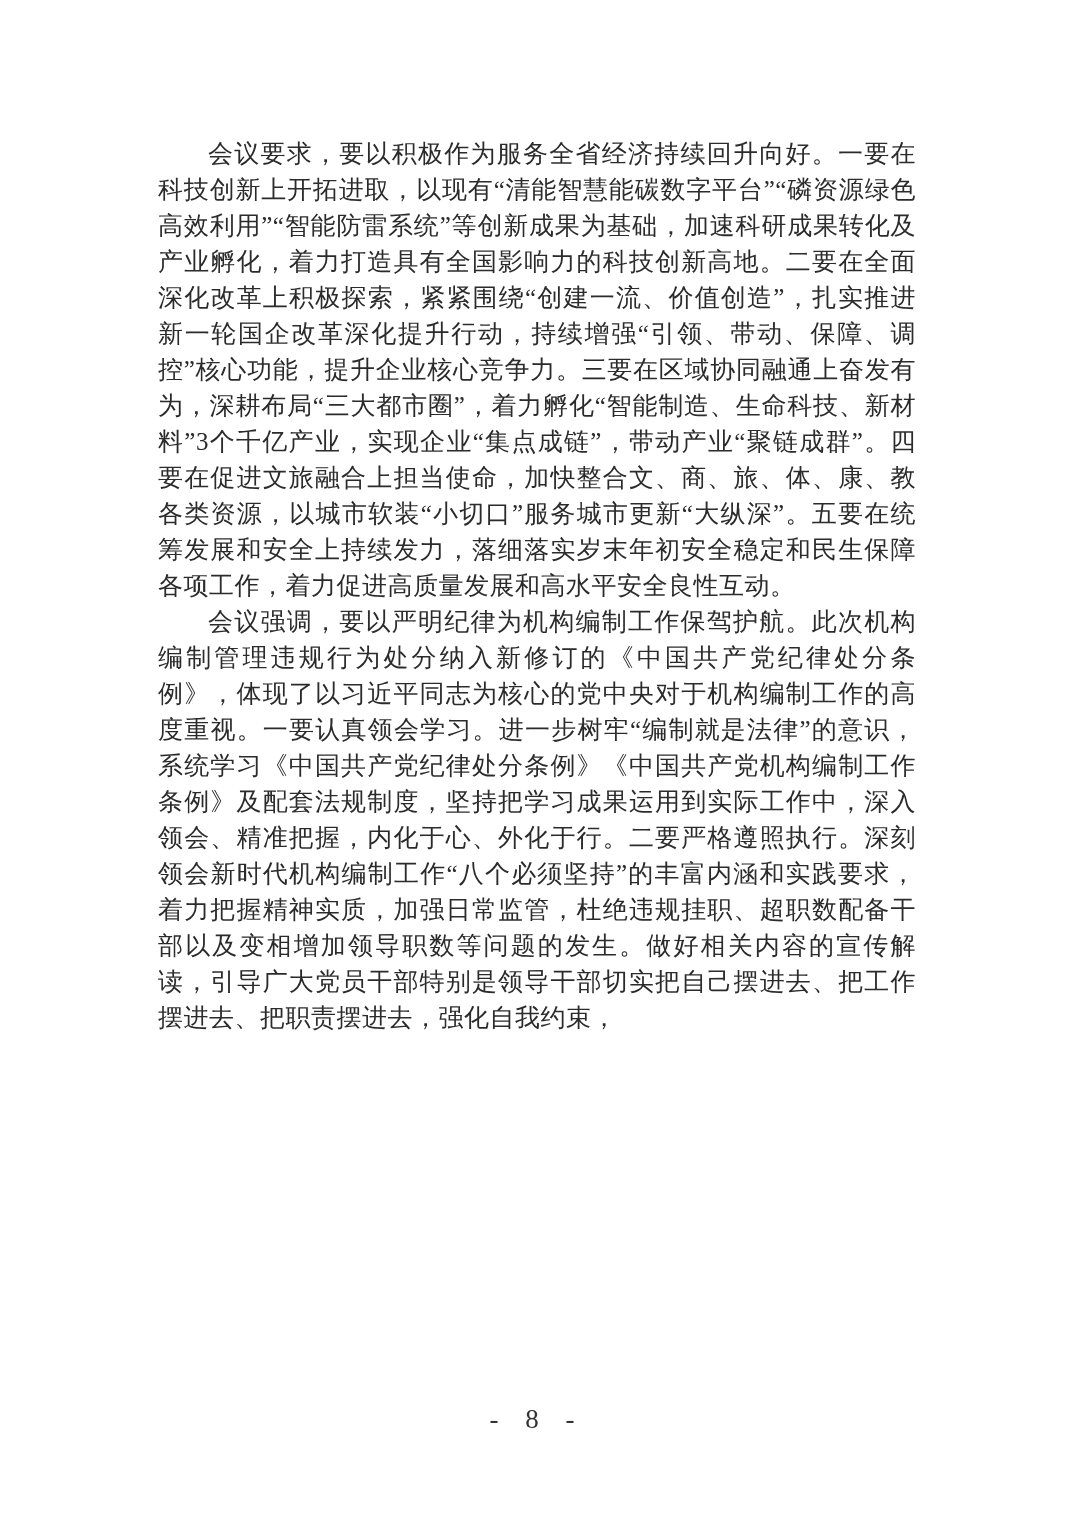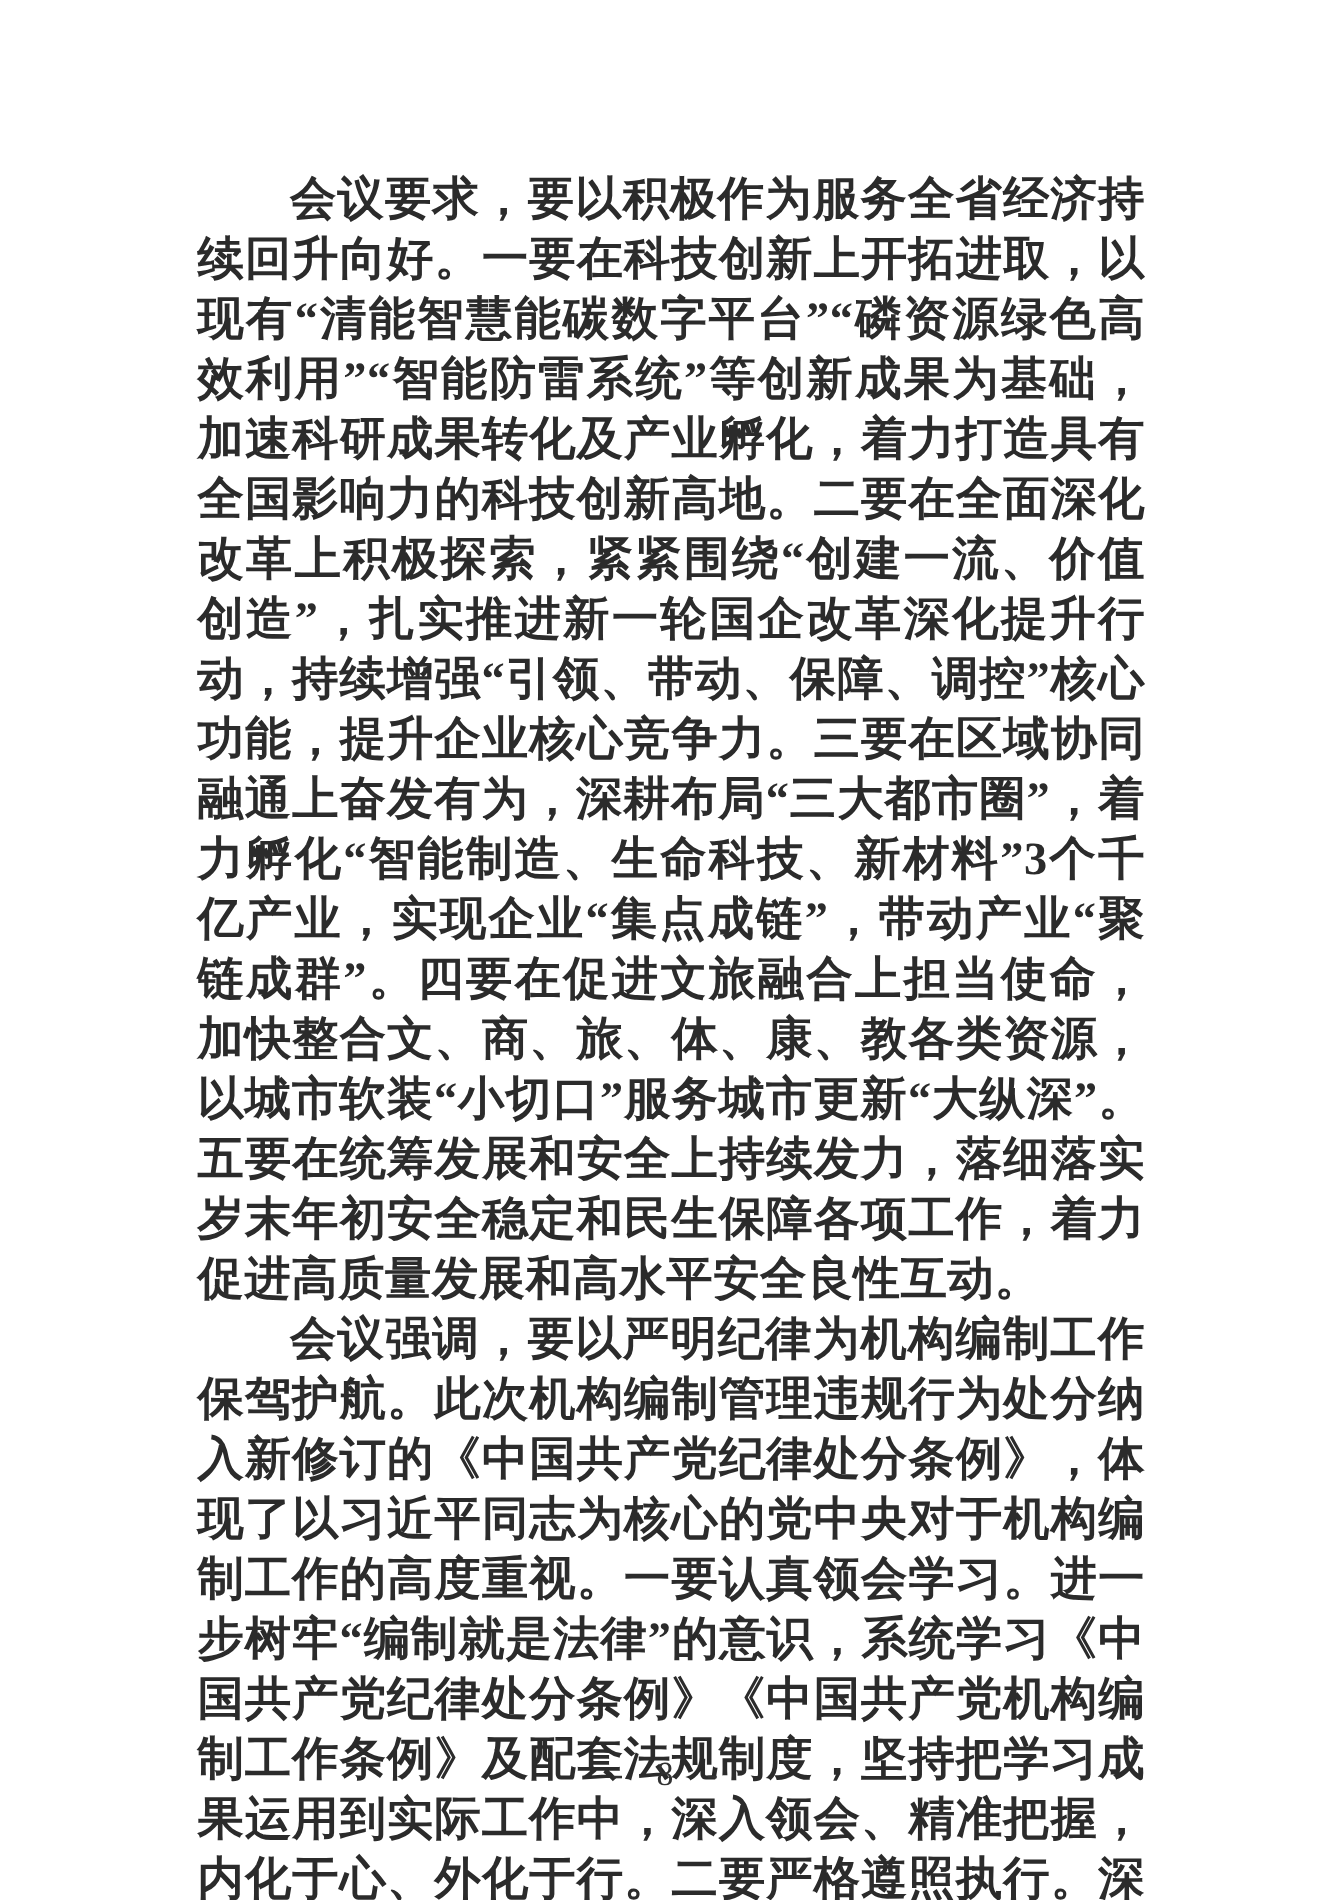--- a/index.html
+++ b/index.html
@@ -18,26 +18,26 @@
   .text-block {
     position: absolute;
     left: 158px;
     top: 136px;
     width: 758px;
     color: #2b2b2b;
   }
   .text-block p {
     margin: 0;
     padding: 0;
-    font-size: 37px;
-    line-height: 48px;
+    font-size: 25px;
+    line-height: 36px;
     text-align: justify;
     text-justify: inter-character;
     text-indent: 2em;
-    font-weight: 700;
+    font-weight: 400;
     letter-spacing: 0.5px;
   }
   .page-number {
     position: absolute;
     left: 0;
     top: 1404px;
     width: 100%;
     text-align: center;
     font-size: 27px;
     color: #333333;

